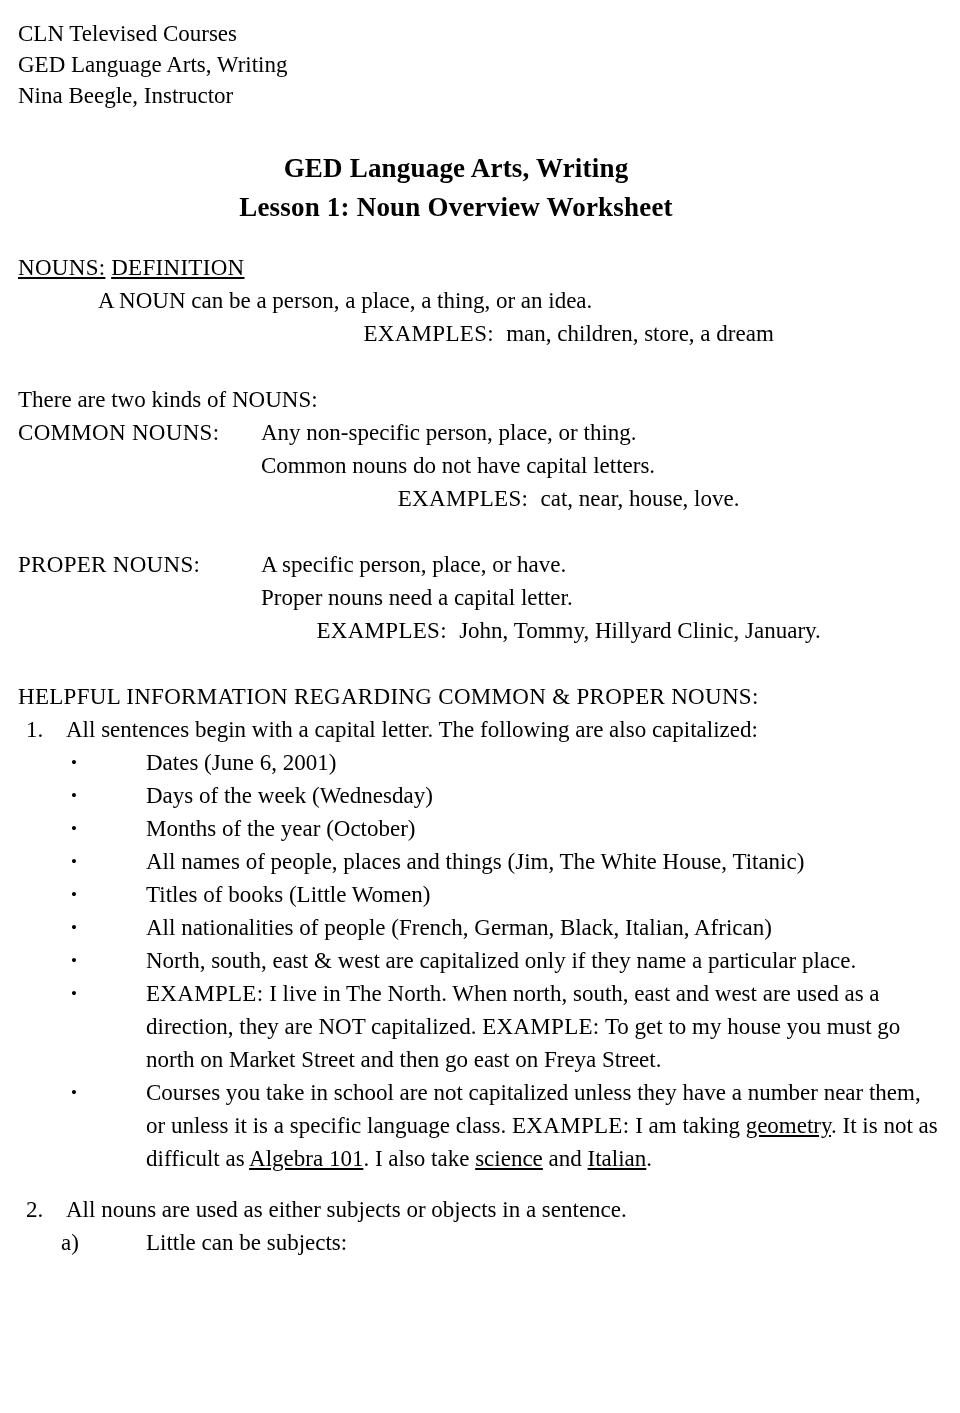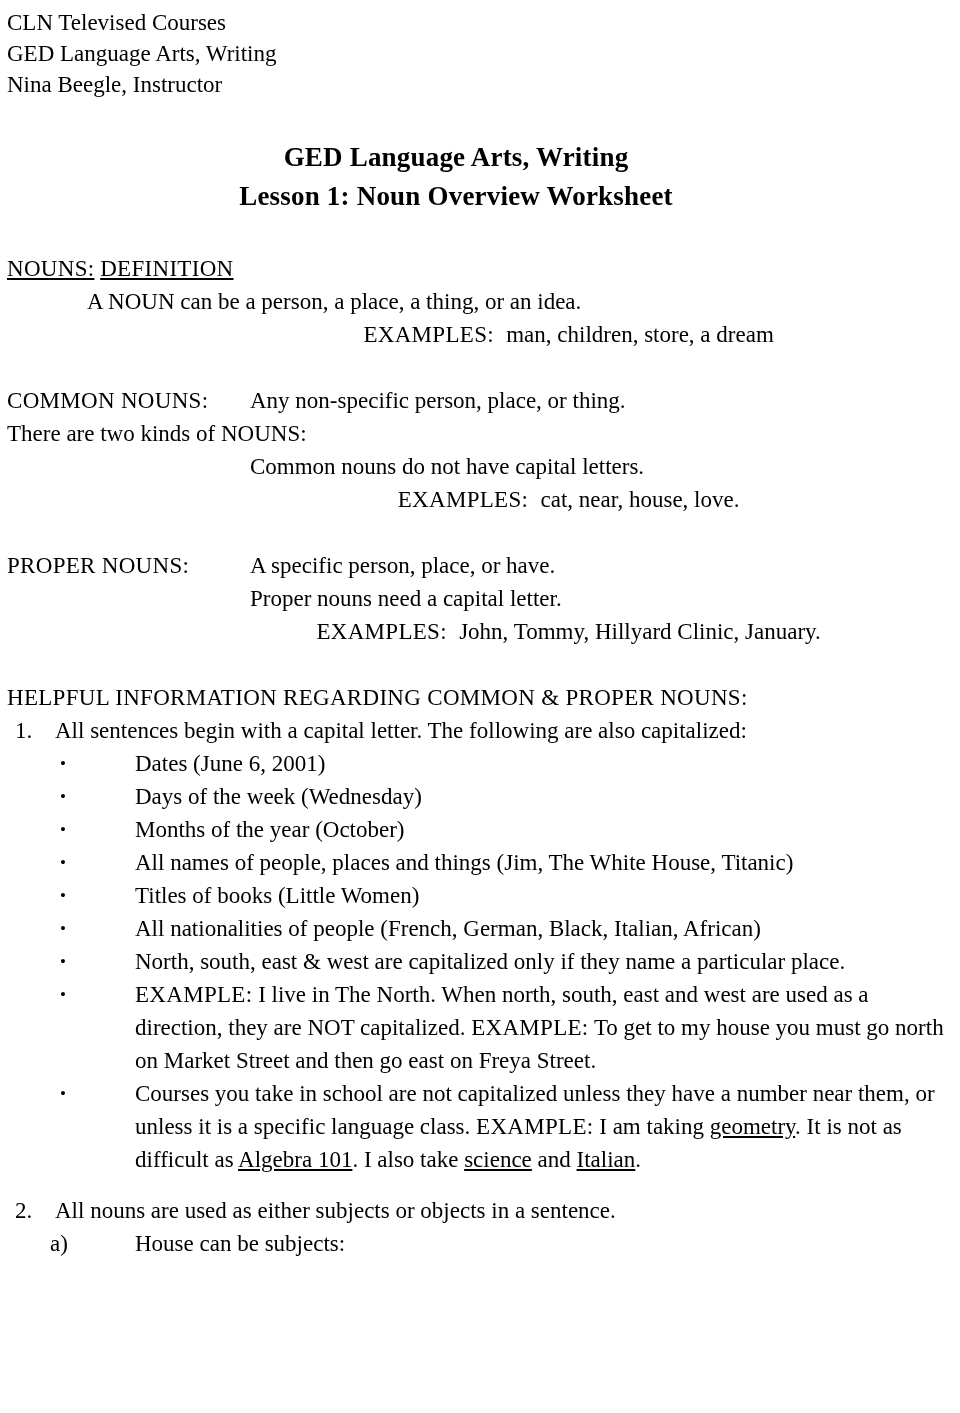--- a/index.html
+++ b/index.html
@@ -14,21 +14,21 @@
     font-family: "Liberation Serif", "DejaVu Serif", serif;
     color: #000000;
     font-size: 23px;
     line-height: 33px;
     overflow: hidden;
   }
   .page {
     position: relative;
     width: 960px;
     height: 1413px;
-    padding: 5px;
+    padding: 16px;
     box-sizing: border-box;
   }
   .letterhead {
     padding-top: 2px;
     padding-left: 2px;
   }
   .letterhead .lh-line {
     line-height: 31px;
   }
   .title-block {
@@ -41,21 +41,21 @@
     font-size: 27px;
     line-height: 39px;
     letter-spacing: 0.2px;
   }
   
   .sc {
     font-variant: small-caps;
     letter-spacing: 0.3px;
   }
   .section-head {
-    margin-top: 36px;
+    margin-top: 24px;
     padding-left: 2px;
   }
   .u { text-decoration: underline; }
   .row {
     display: block;
     padding-left: 2px;
   }
   .ind-1 { padding-left: 82px; }
   .ind-ex { padding-left: 165px; text-align: center; }
   .lbl-col {
@@ -128,23 +128,23 @@
   </div>
 
   <div class="section-head"><span class="sc u">NOUNS:</span> <span class="sc u">DEFINITION</span></div>
 
   <div class="row ind-1">A NOUN can be a person, a place, a thing, or an idea.</div>
 
   <div class="row ind-ex"><span class="sc lbl-col-ex">EXAMPLES:</span><span class="txt">man, children, store, a dream</span></div>
 
   <div class="blank"></div>
 
+  <div class="row">There are two kinds of NOUNS:</div>
+
   <div class="row"><span class="sc lbl-col">COMMON NOUNS:</span><span class="txt">Any non-specific person, place, or thing.</span></div>
-
-  <div class="row">There are two kinds of NOUNS:</div>
   <div class="row"><span class="lbl-col"></span><span class="txt">Common nouns do not have capital letters.</span></div>
   <div class="row ind-ex"><span class="sc lbl-col-ex">EXAMPLES:</span><span class="txt">cat, near, house, love.</span></div>
 
   <div class="blank"></div>
 
   <div class="row"><span class="sc lbl-col">PROPER NOUNS:</span><span class="txt">A specific person, place, or have.</span></div>
   <div class="row"><span class="lbl-col"></span><span class="txt">Proper nouns need a capital letter.</span></div>
   <div class="row ind-ex"><span class="sc lbl-col-ex">EXAMPLES:</span><span class="txt">John, Tommy, Hillyard Clinic, January.</span></div>
 
   <div class="blank"></div>
@@ -197,17 +197,17 @@
     </div>
 
     <div class="blank-sm"></div>
 
     <div class="num-item">
       <span class="marker">2.</span>
       <span class="txt">All nouns are used as either subjects or objects in a sentence.</span>
     </div>
     <div class="alpha-item">
       <span class="marker">a)</span>
-      <span class="txt">House can be subjects:</span>
+      <span class="txt">Little can be subjects:</span>
     </div>
   </div>
 
 </div>
 
 </body></html>

